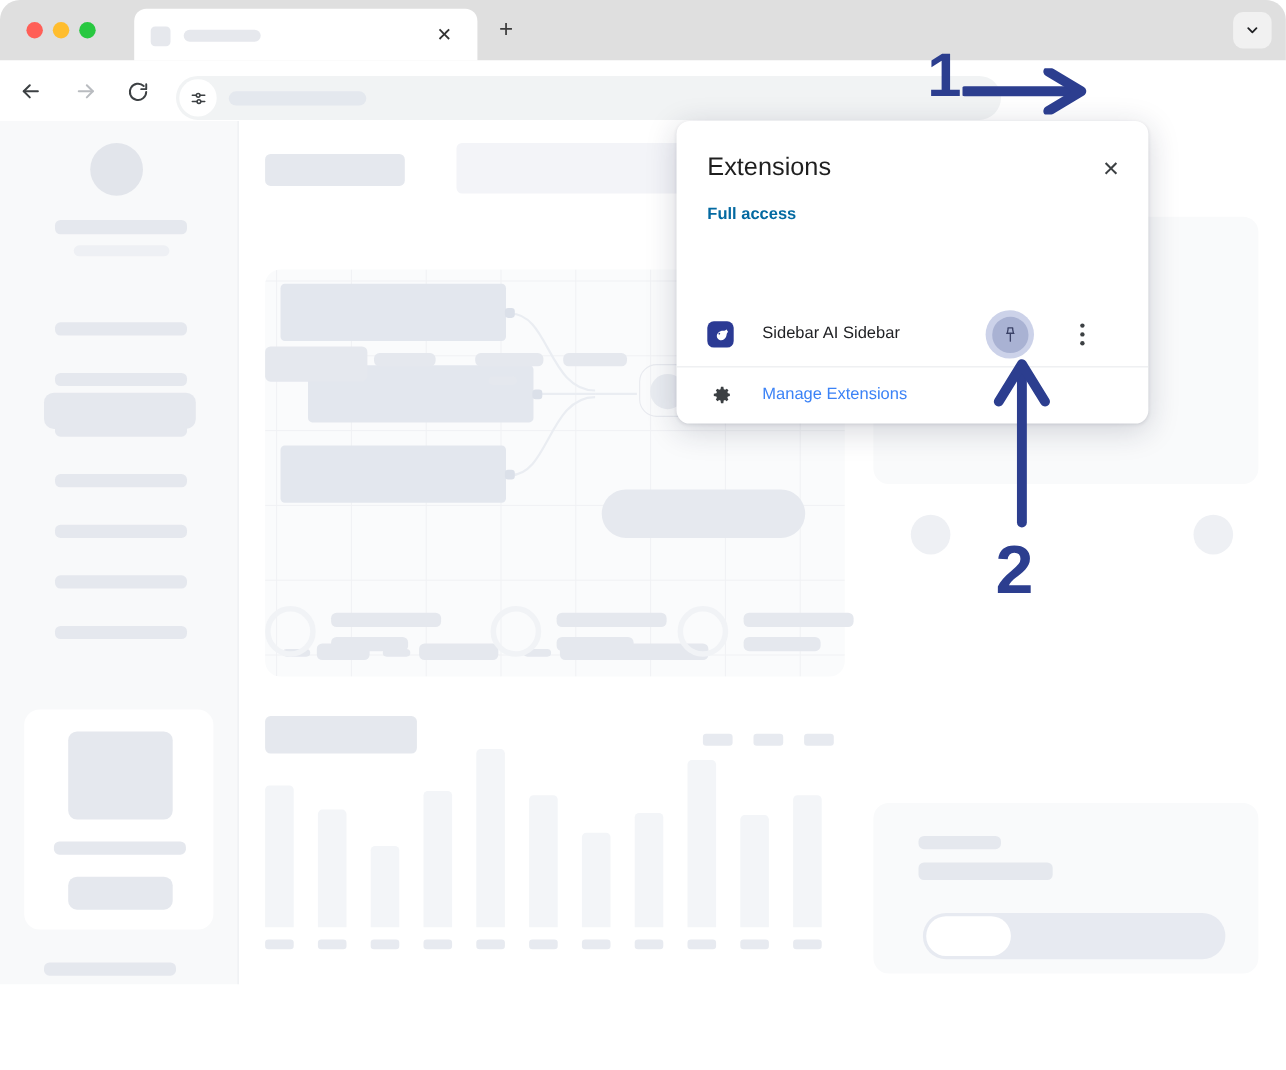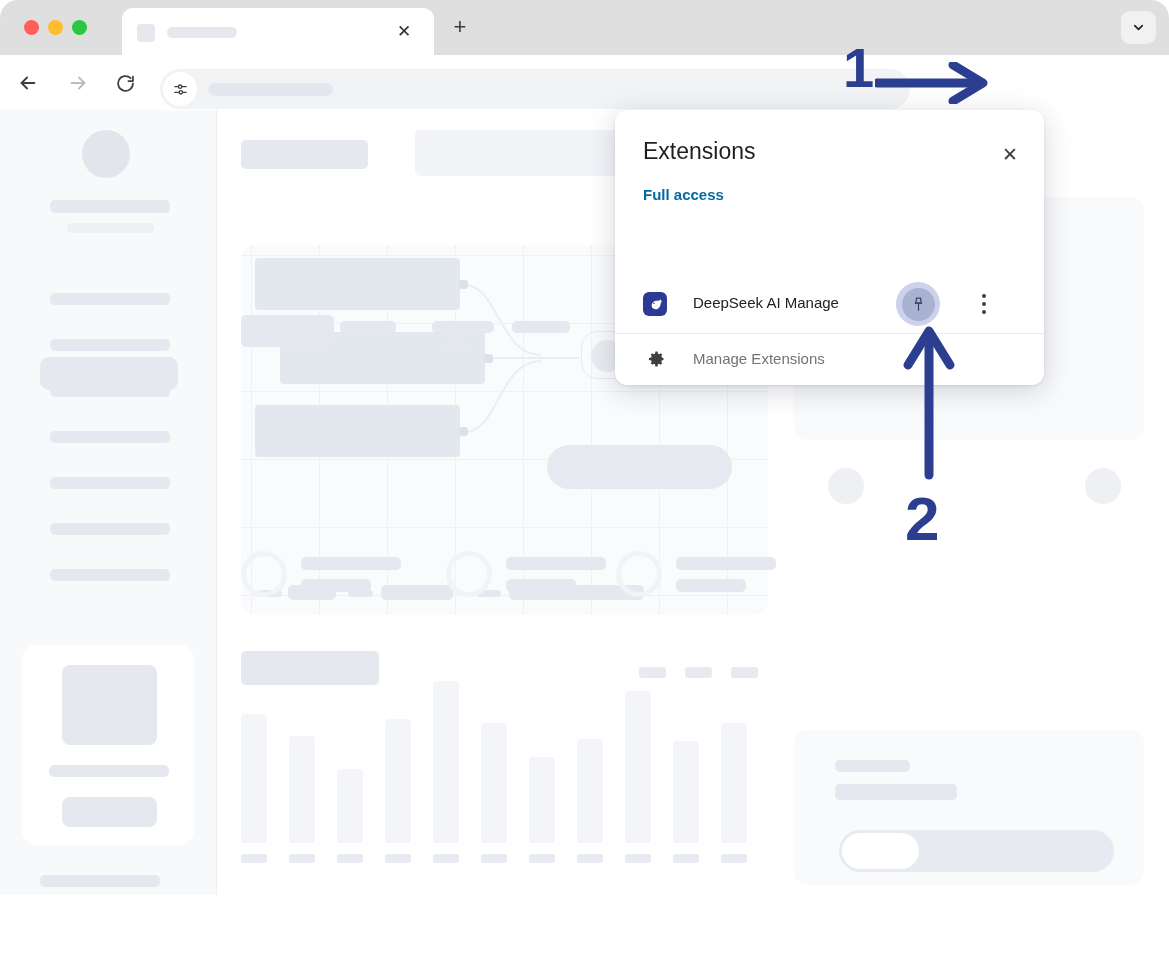--- a/index.html
+++ b/index.html
@@ -389,21 +389,21 @@
     width: 429px; height: 1px; background: #e8eaed;
   }
   .manage-row { position: absolute; left: 0; top: 224px; width: 429px; height: 51px; }
   .manage-icon {
     position: absolute; left: 30px; top: 14px;
     width: 22px; height: 22px;
     display: flex; align-items: center; justify-content: center;
   }
   .manage-label {
     position: absolute; left: 78px; top: 16px;
-    font-size: 15px; color: #737373;
+    font-size: 15px; color: #3b82f6;
   }
 
   
   .annot-num {
     position: absolute;
     color: #2c3e8f;
     font-weight: 700;
     font-family: "Liberation Sans", sans-serif;
     line-height: 1;
   }
@@ -654,21 +654,21 @@
     <div class="popup-section-title">Full access</div>
 
 
     <div class="ext-row">
       <div class="ext-icon">
         <svg width="17" height="17" viewBox="0 0 24 24" fill="#ffffff">
           <path d="M19.6 5.2c-.5-.3-1 .1-1.5.6-.7.7-1.5 1-2.5.9-2.6-.3-5.1.3-7 2.1-1.5 1.4-2.2 3.2-2 5.2.2 1.8 1.2 3.2 2.8 4 2.2 1.1 4.5.9 6.5-.5 2-1.4 3-3.4 3.2-5.8.1-1 .3-1.8 1-2.5.6-.6.9-1.3.6-2-.2-.6-.7-.9-1.1-1zM9.8 11.4a1.1 1.1 0 1 1 0-2.2 1.1 1.1 0 0 1 0 2.2z"></path>
         </svg>
       </div>
 
-      <div class="ext-name">DeepSeek AI Manage</div>
+      <div class="ext-name">Sidebar AI Sidebar</div>
 
       <div class="pin-btn">
         <div class="pin-btn-inner">
           <svg width="17" height="17" viewBox="0 0 24 24" fill="none" stroke="#3a4166" stroke-width="1.7" stroke-linecap="round" stroke-linejoin="round">
             <path d="M9 3h6v2l1 5h-8l1-5z"></path>
             <line x1="12" y1="10" x2="12" y2="20"></line>
             <line x1="7.5" y1="10" x2="16.5" y2="10"></line>
           </svg>
         </div>
       </div>

